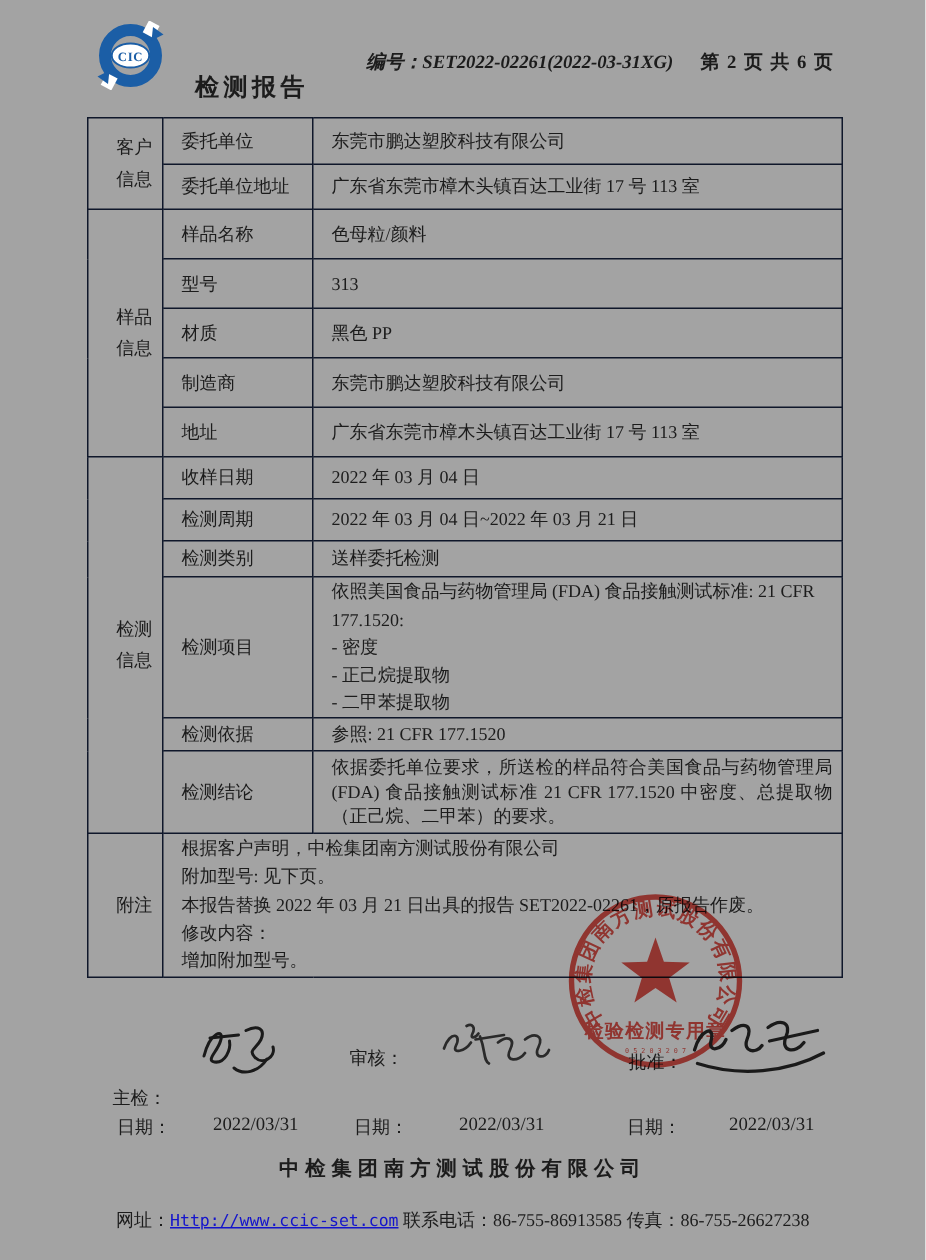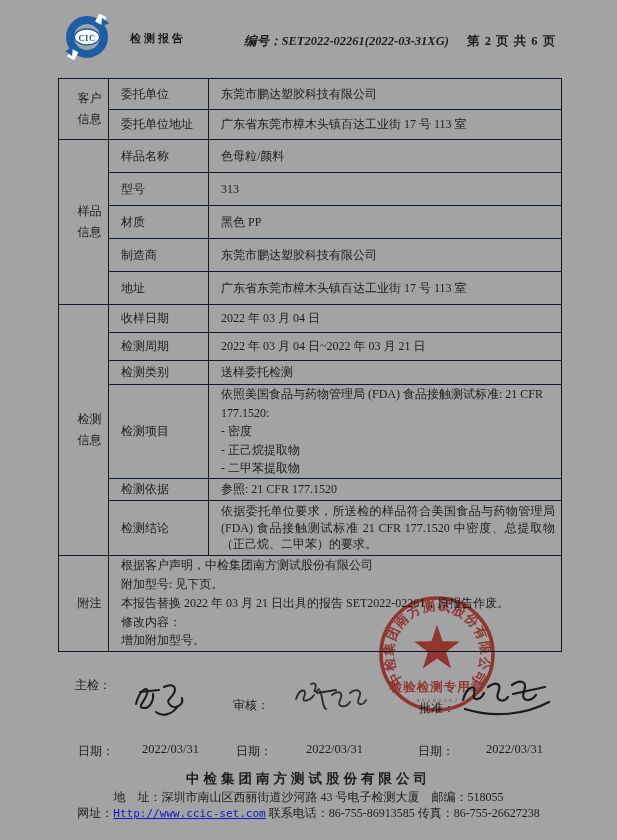--- a/index.html
+++ b/index.html
@@ -2,21 +2,21 @@
 <html><head>
 <meta charset="utf-8">
 <style>
   html,body{margin:0;padding:0;background:#ffffff;}
   .page{
     position:relative;width:617px;height:840px;background:#a3a3a3;overflow:hidden;
     font-family:"Liberation Serif","DejaVu Serif",serif;color:#1c1c1c;
   }
   
   .logo{position:absolute;left:61px;top:14px;width:52px;height:46px;}
-  .report-title{position:absolute;left:130px;top:31px;font-size:11px;font-weight:bold;letter-spacing:3px;}
+  .report-title{position:absolute;left:130px;top:48px;font-size:16px;font-weight:bold;letter-spacing:3px;}
   .report-no{position:absolute;left:244px;top:33px;font-size:12.5px;font-weight:bold;font-style:italic;}
   .page-info{position:absolute;left:467px;top:33px;font-size:12.5px;font-weight:bold;letter-spacing:1px;font-family:Liberation Serif, serif;}
   
   table.report{
     position:absolute;left:58px;top:78px;width:503px;
     border-collapse:collapse;table-layout:fixed;font-size:12px;
   }
   table.report td{border:1px solid #0f172a;vertical-align:middle;padding:0 0 0 12px;line-height:1.35;}
   td.sec{text-align:center;padding:0;}
   td.sec .secline{display:block;line-height:21px;}
@@ -151,21 +151,21 @@
         <div class="line">根据客户声明，中检集团南方测试股份有限公司</div>
         <div class="line">附加型号: 见下页。</div>
         <div class="line">本报告替换 2022 年 03 月 21 日出具的报告 SET2022-02261，原报告作废。</div>
         <div class="line">修改内容：</div>
         <div class="line">增加附加型号。</div>
       </td>
     </tr>
   </tbody>
     </table>
 
-  <span class="siglabel" style="left:75px;top:677px">主检：</span>
+  <span class="siglabel" style="left:75px;top:724px">主检：</span>
   <svg class="sigimg" style="left:126px;top:678px" width="78" height="42" viewBox="0 0 78 42">
     <g fill="none" stroke="#1a1a1a" stroke-width="2" stroke-linecap="round">
       <path d="M10 26 C14 10 24 7 21 16 C19 23 11 29 17 30 C24 31 28 22 27 16"></path>
       <path d="M14 14 L33 12"></path>
       <path d="M38 9 C46 5 51 8 48 15 C45 21 39 22 44 27 C49 32 58 27 56 20"></path>
       <path d="M52 28 C46 37 36 39 30 34"></path>
     </g>
   </svg>
 
   <span class="siglabel" style="left:233px;top:697px">审核：</span>
@@ -205,16 +205,15 @@
       <path id="arcpath" d="M 30.9 93.1 A 44 44 0 1 1 93.1 93.1" fill="none"></path>
     </defs>
     <text font-size="13" font-weight="bold" fill="#dd3a32" letter-spacing="1.2" font-family="Liberation Serif, serif">
       <textPath href="#arcpath" startOffset="2%">中检集团南方测试股份有限公司</textPath>
     </text>
     <text x="62" y="99" text-anchor="middle" font-size="12.5" font-weight="bold" fill="#dd3a32" letter-spacing="1" font-family="Liberation Serif, serif">检验检测专用章</text>
     <text x="62" y="110" text-anchor="middle" font-size="4.5" fill="#dd3a32" font-family="DejaVu Sans Mono, monospace">0 5 2 0 3 2 0 7</text>
   </svg>
 
   <div class="footer-company">中检集团南方测试股份有限公司</div>
-  <div class="footer-address">地　址：深圳市南山区西丽街道沙河路 43 号电子检测大厦　邮编：518055</div>
   <div class="footer-web"><span>网址：</span><a class="weblink">Http://www.ccic-set.com</a><span> 联系电话：86-755-86913585  传真：86-755-26627238</span></div>
 
 </div>
 
 </body></html>

